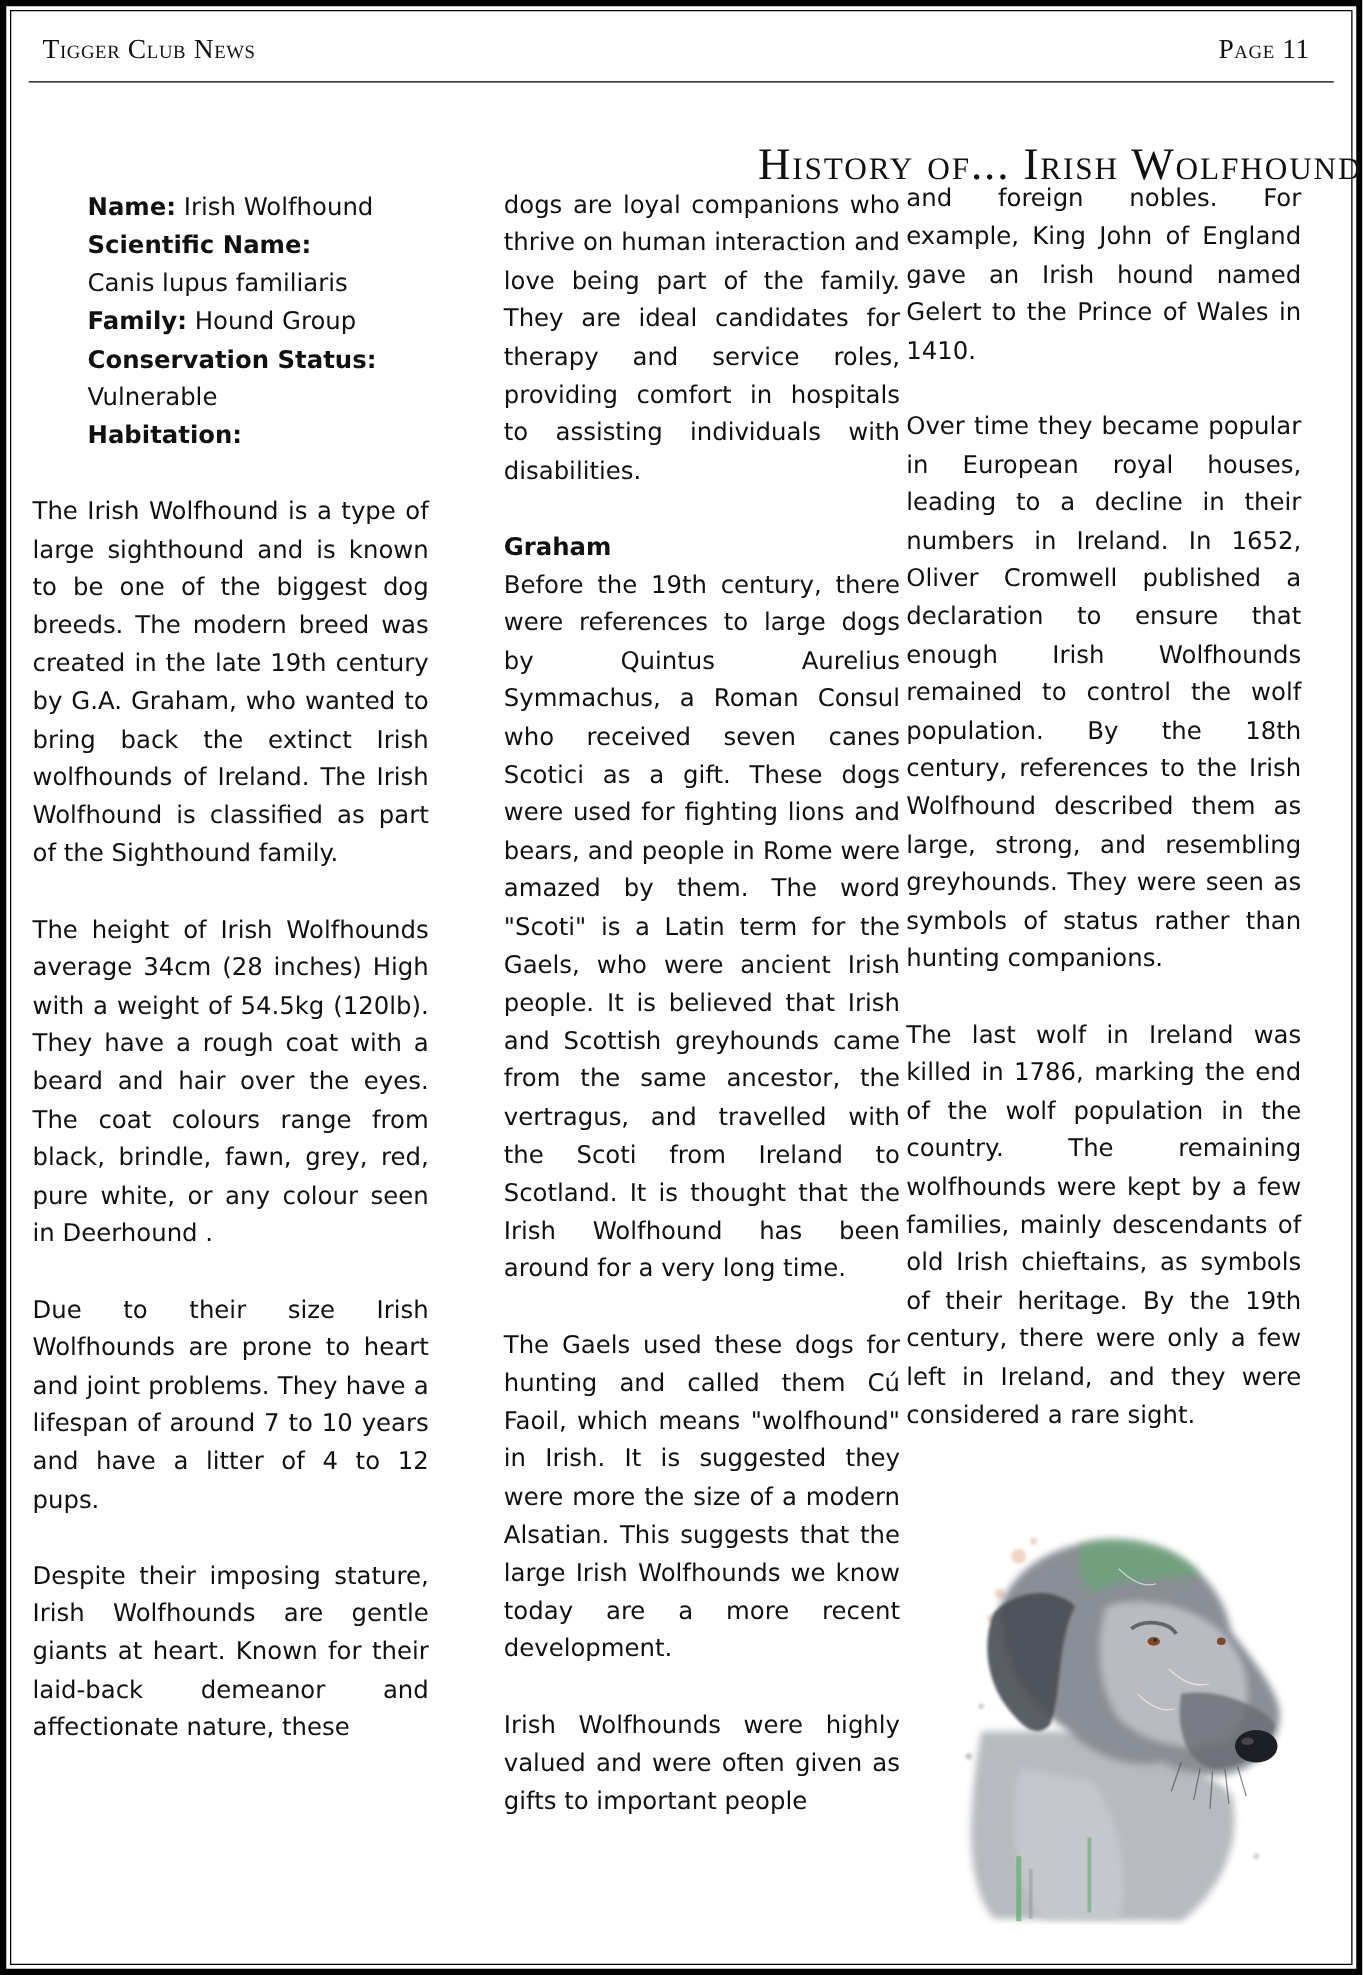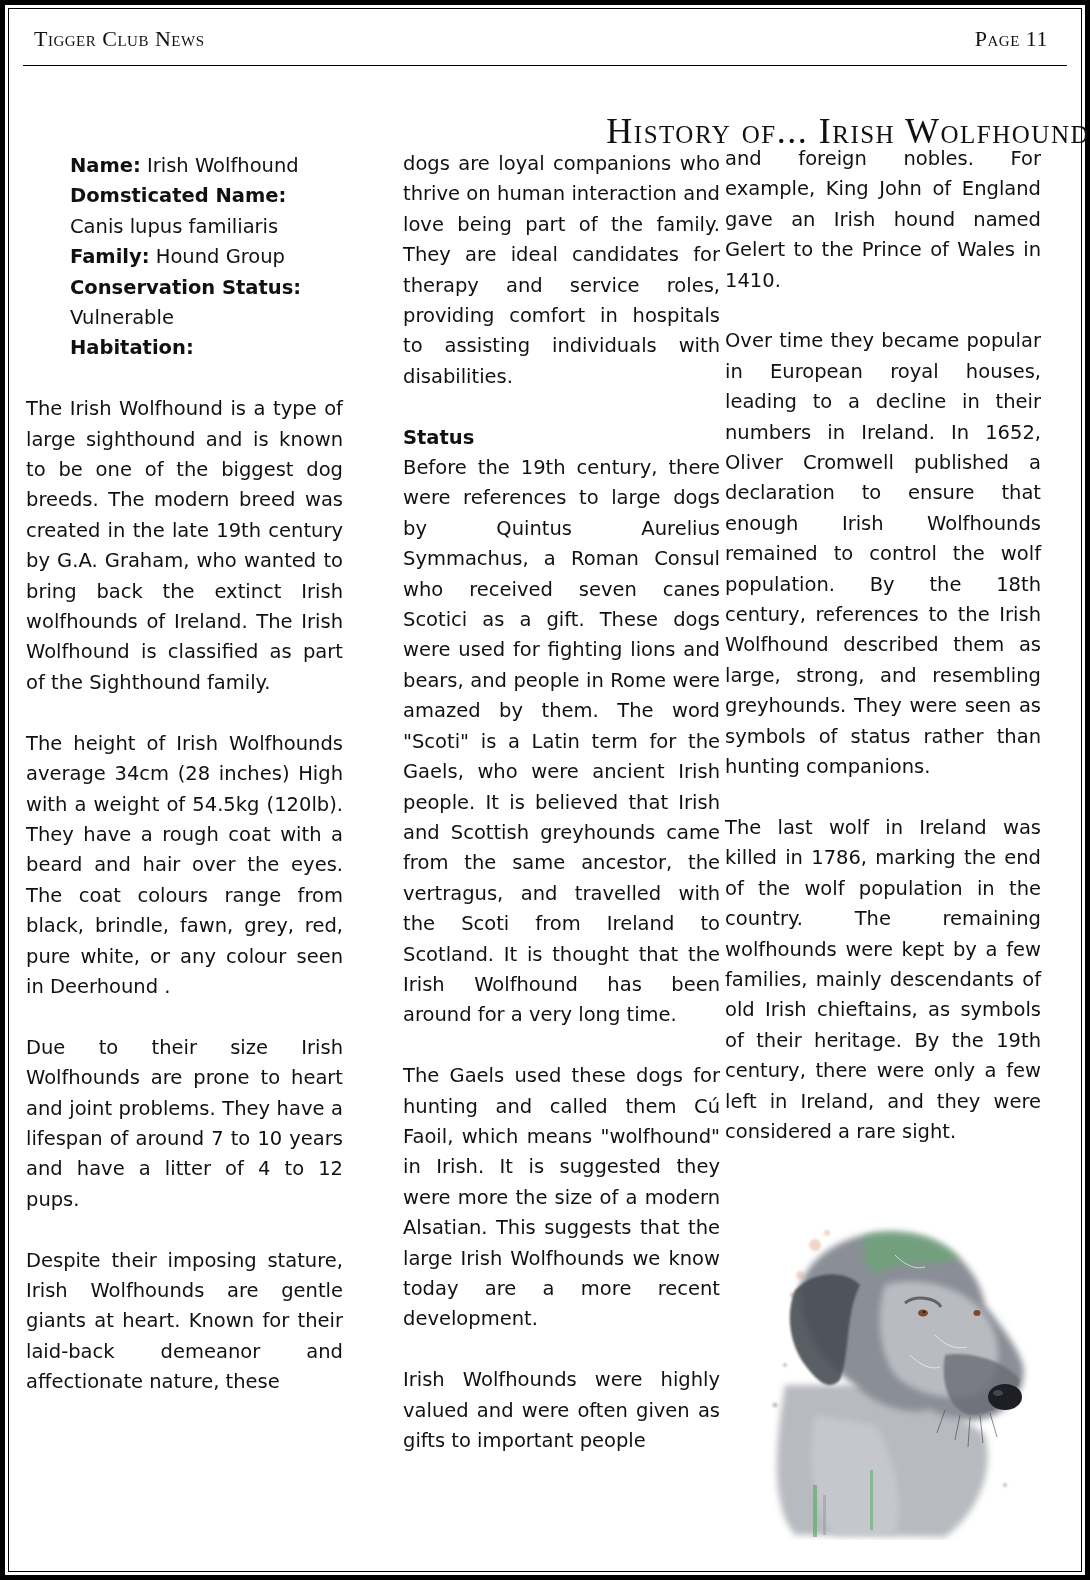--- a/index.html
+++ b/index.html
@@ -57,36 +57,36 @@
   <span class="left">Tigger Club News</span>
   <span class="right">Page 11</span>
 </div>
 <div class="header-rule"></div>
 
 <h1 class="page-title">History of... Irish Wolfhound</h1>
 
 <div class="col col1">
   <div class="facts">
     <span class="row"><b>Name:</b><span> Irish Wolfhound</span></span>
-    <span class="row"><b>Domsticated Name:</b></span>
+    <span class="row"><b>Scientific Name:</b></span>
     <span class="row">Canis lupus familiaris</span>
     <span class="row"><b>Family:</b><span> Hound Group</span></span>
     <span class="row"><b>Conservation Status:</b></span>
     <span class="row">Vulnerable</span>
     <span class="row"><b>Habitation:</b></span>
   </div>
   <p>The Irish Wolfhound is a type of large sighthound and is known to be one of the biggest dog breeds. The modern breed was created in the late 19th century by G.A. Graham, who wanted to bring back the extinct Irish wolfhounds of Ireland. The Irish Wolfhound is classified as part of the Sighthound family.</p>
   <p>The height of Irish Wolfhounds average 34cm (28 inches) High with a weight of 54.5kg (120lb). They have a rough coat with a beard and hair over the eyes. The coat colours range from black, brindle, fawn, grey, red, pure white, or any colour seen in Deerhound .</p>
   <p>Due to their size Irish Wolfhounds are prone to heart and joint problems. They have a lifespan of around 7 to 10 years and have a litter of  4 to 12 pups.</p>
   <p>Despite their imposing stature, Irish Wolfhounds are gentle giants at heart. Known for their laid-back demeanor and affectionate nature, these</p>
 </div>
 
 <div class="col col2">
   <p>dogs are loyal companions who thrive on human interaction and love being part of the family. They are ideal candidates for therapy and service roles, providing comfort in hospitals to assisting individuals with disabilities.</p>
-  <span class="section-heading">Status</span>
+  <span class="section-heading">Graham</span>
   <p>Before the 19th century, there were references to large dogs by Quintus Aurelius Symmachus, a Roman Consul who received seven canes Scotici as a gift. These dogs were used for fighting lions and bears, and people in Rome were amazed by them. The word "Scoti" is a Latin term for the Gaels, who were ancient Irish people. It is believed that Irish and Scottish greyhounds came from the same ancestor, the vertragus, and travelled with the Scoti from Ireland to Scotland. It is thought that the Irish Wolfhound has been around for a very long time.</p>
   <p>The Gaels used these dogs for hunting and called them Cú Faoil, which means "wolfhound" in Irish. It is suggested they were more the size of a modern Alsatian. This suggests that the large Irish Wolfhounds we know today are a more recent development.</p>
   <p>Irish Wolfhounds were highly valued and were often given as gifts to important people</p>
 </div>
 
 <div class="col col3">
   <p>and foreign nobles. For example, King John of England gave an Irish hound named Gelert to the Prince of Wales in 1410.</p>
   <p>Over time they became popular in European royal houses, leading to a decline in their numbers in Ireland. In 1652, Oliver Cromwell published a declaration to ensure that enough Irish Wolfhounds remained to control the wolf population. By the 18th century, references to the Irish Wolfhound described them as large, strong, and resembling greyhounds. They were seen as symbols of status rather than hunting companions.</p>
   <p>The last wolf in Ireland was killed in 1786, marking the end of the wolf population in the country. The remaining wolfhounds were kept by a few families, mainly descendants of old Irish chieftains, as symbols of their heritage. By the 19th century, there were only a few left in Ireland, and they were considered a rare sight.</p>
 </div>

